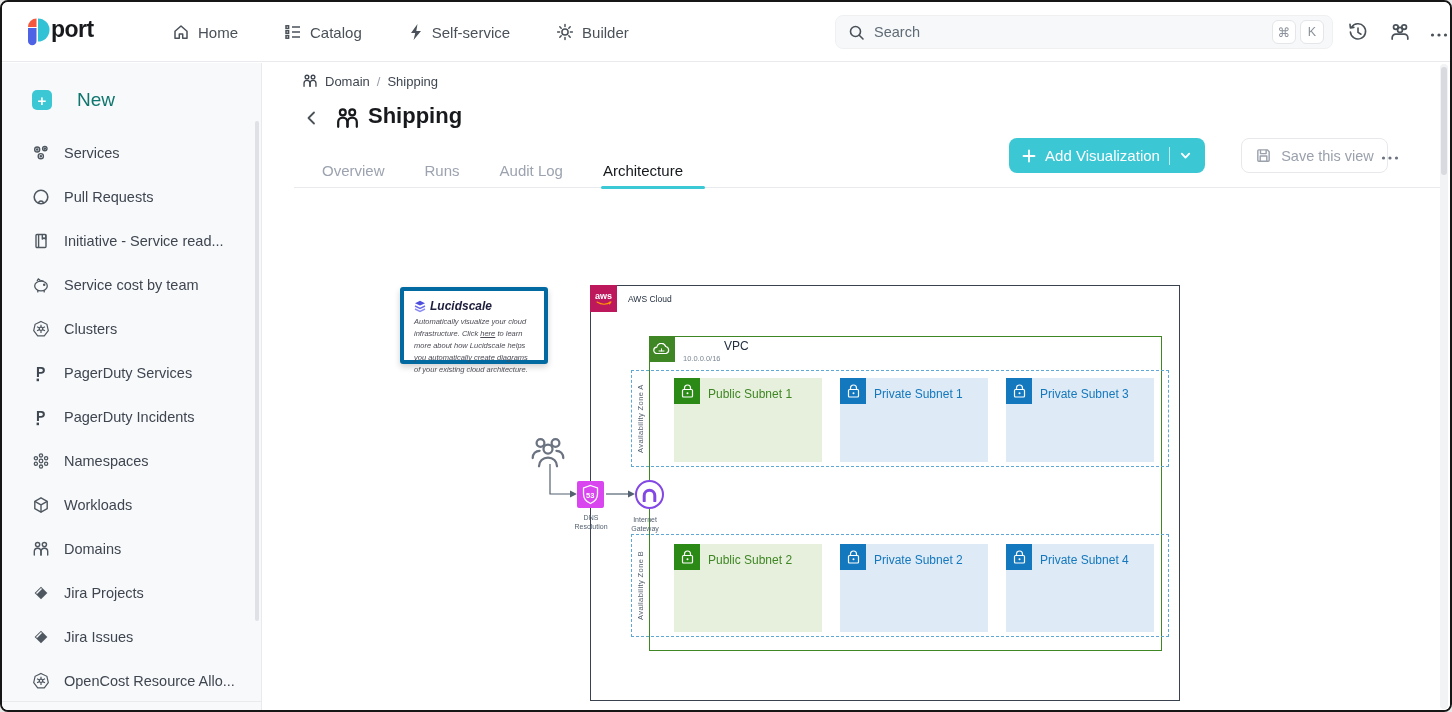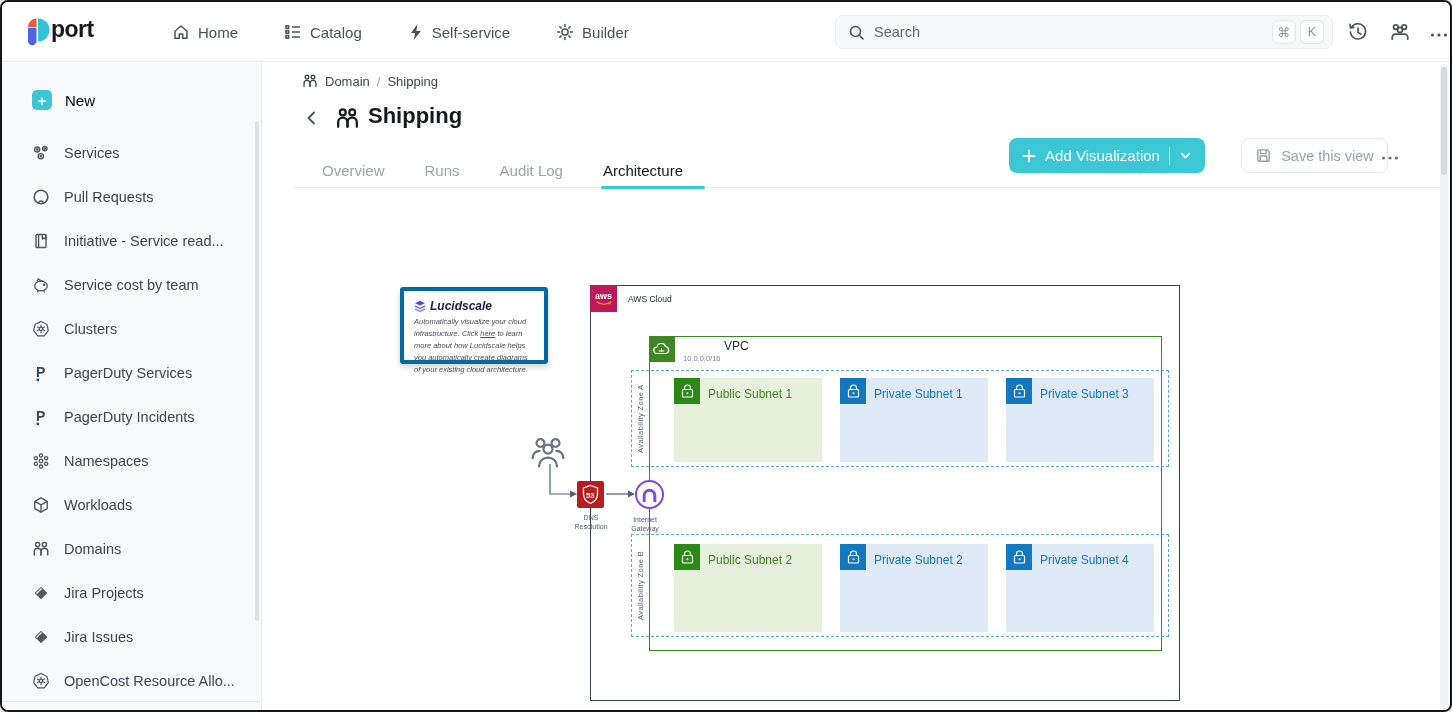--- a/index.html
+++ b/index.html
@@ -23,21 +23,21 @@
          display:flex; align-items:center; justify-content:center; font-size:12.5px; color:#8A919A; margin-left:4px; }
   .nav-right-icon { position:absolute; top:19px; width:22px; height:22px; color:#4A5158; cursor:pointer; }
 
   
   .sidebar { position:absolute; left:0; top:61px; bottom:0; width:260px; background:#F8F9FB;
              border-right:1px solid #E8EAED; z-index:10; }
   .side-new { position:absolute; left:0; top:15px; width:100%; height:44px; display:flex; align-items:center;
               padding-left:30px; gap:13px; cursor:pointer; }
   .new-plus { width:20px; height:20px; background:#3CC7D5; border-radius:5px; color:#fff; display:flex;
               align-items:center; justify-content:center; font-size:15px; font-weight:bold; line-height:1; }
-  .side-new span.lbl { font-size:15px; color:#000000; }
+  .side-new span.lbl { font-size:19px; color:#0f766e;margin-left:12px; }
   .side-list { position:absolute; left:0; top:68px; width:100%; }
   .side-item { height:44px; display:flex; align-items:center; padding-left:30px; gap:14px; cursor:pointer; }
   .side-item .lbl { font-size:14.5px; color:#3F4650; white-space:nowrap; }
   .side-item svg, .side-new svg { flex:none; display:block; color:#4F5860; }
   .side-scroll { position:absolute; right:2px; top:58px; width:4px; height:500px; background:#DFE1E6; border-radius:2px; }
   .side-bottom-line { position:absolute; left:0; right:0; bottom:8px; height:1px; background:#E8EAED; }
 
   
   .main { position:absolute; left:261px; top:61px; right:0; bottom:0; background:#fff; }
   .vscroll { position:absolute; right:2px; top:1px; bottom:1px; width:8px; background:#F2F3F5; border-radius:4px; }
@@ -107,21 +107,21 @@
   .subnet.public .sn-icon { background:#2B8A16; }
   .subnet.private .sn-icon { background:#1478BE; }
   .subnet .sn-name { position:absolute; left:34px; top:9px; font-size:12px; }
   .subnet.public .sn-name { color:#3F8624; }
   .subnet.private .sn-name { color:#1478BE; }
   .row-a { top:315px; height:84px; }
   .row-b { top:481px; height:88px; }
   .col-1 { left:411px; } .col-2 { left:577px; } .col-3 { left:743px; }
 
   .users-node { position:absolute; left:267px; top:371px; width:36px; height:36px; color:#6B7280; }
-  .dns-node { position:absolute; left:314px; top:418px; width:27px; height:27px; background:#b91c1c; border-radius:2px;
+  .dns-node { position:absolute; left:314px; top:418px; width:27px; height:27px; background:#d946ef; border-radius:2px;
               display:flex; align-items:center; justify-content:center; z-index:3; }
   .igw-node { position:absolute; left:372px; top:417px; width:29px; height:29px; background:#fff; border:2.5px solid #8247E5;
               border-radius:50%; display:flex; align-items:center; justify-content:center; z-index:3; }
   .node-label { position:absolute; font-size:7px; line-height:9px; color:#546170; text-align:center; width:70px; }
   .dns-label { left:293px; top:450px; }
   .igw-label { left:352px; top:452px; }
   .arrows { position:absolute; left:279px; top:399px; z-index:2; }
 </style>
 </head>
 <body>

